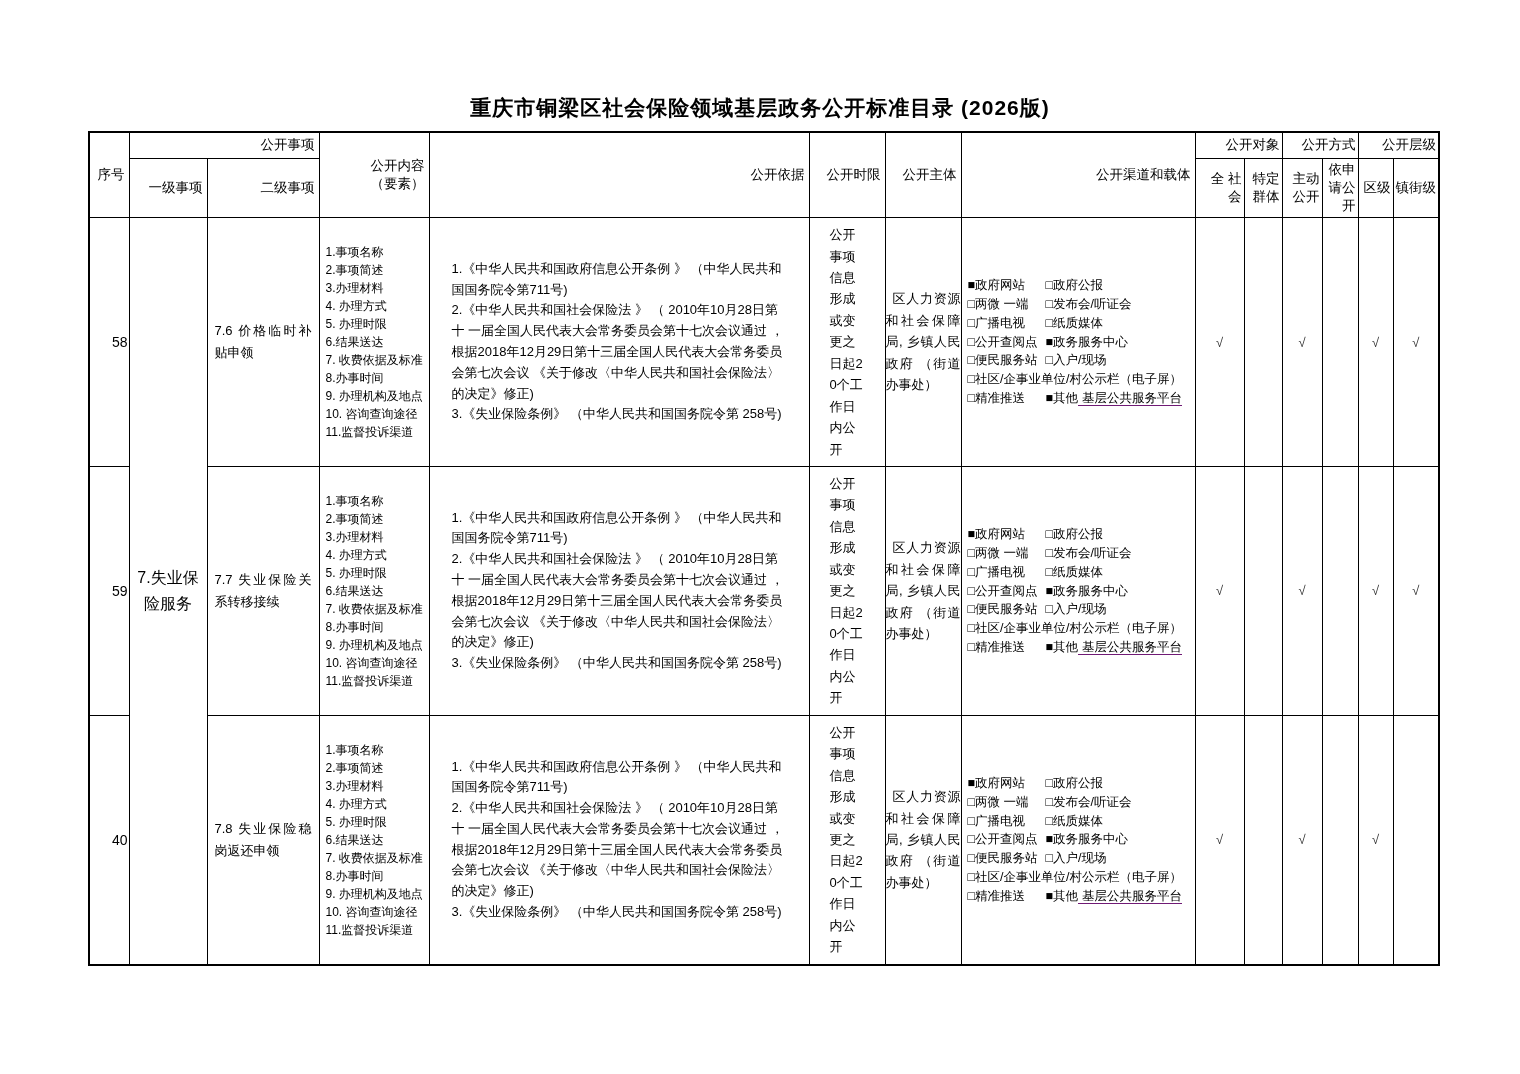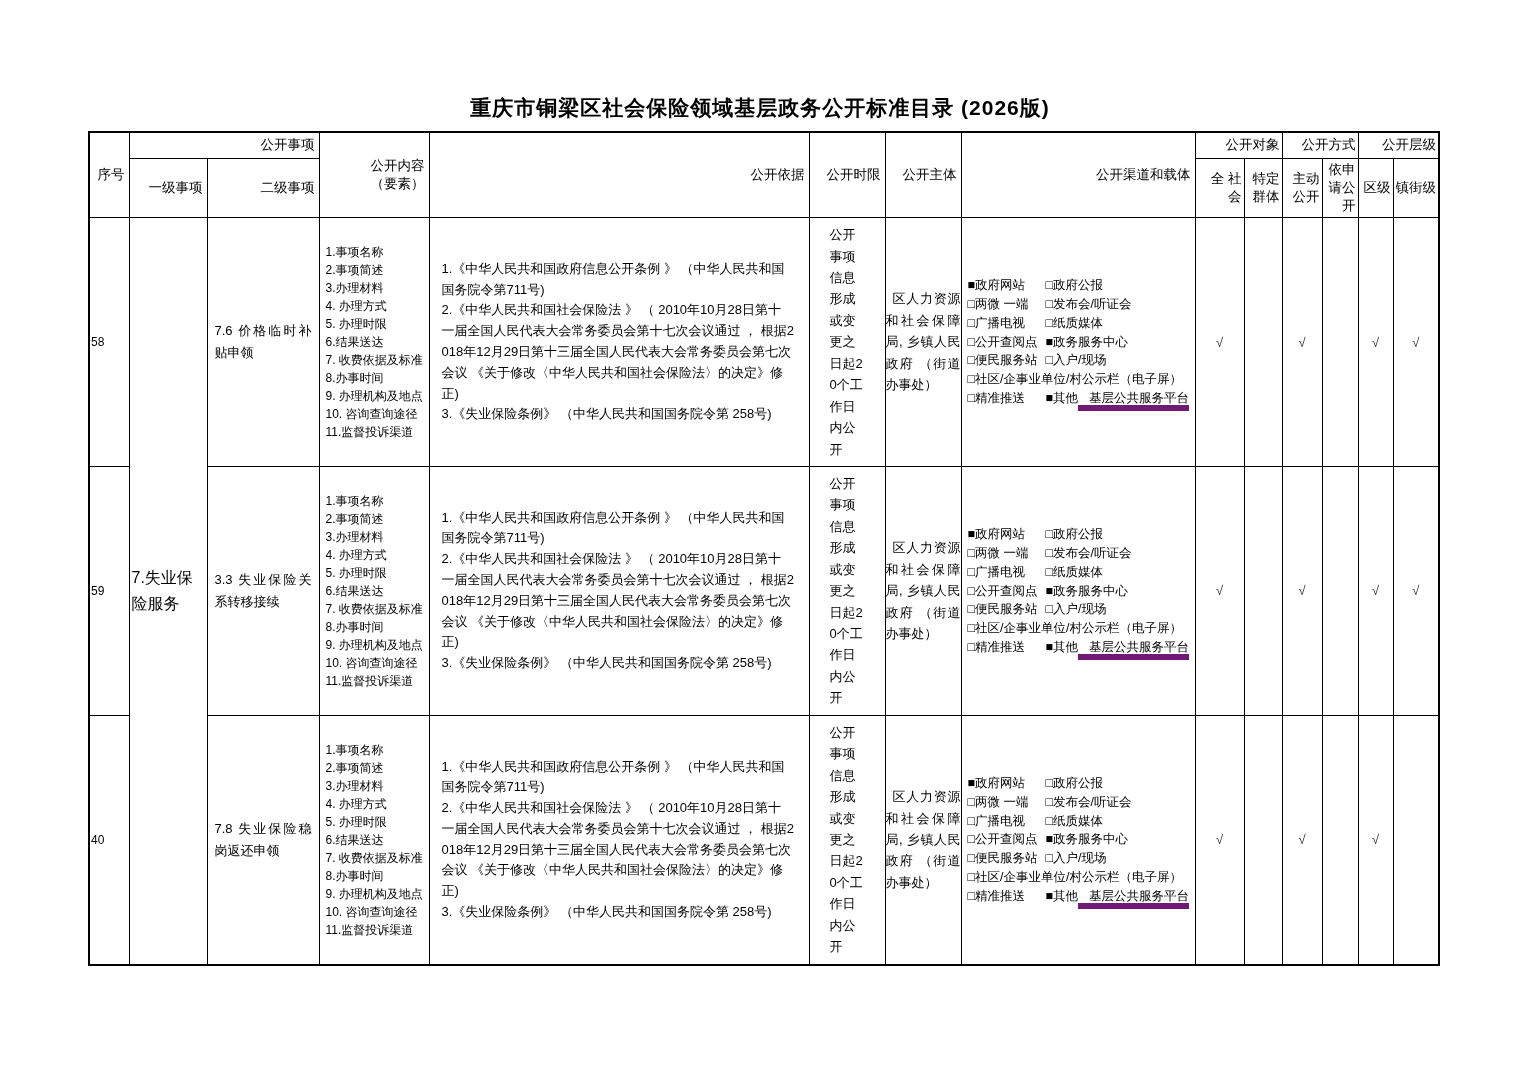--- a/index.html
+++ b/index.html
@@ -37,63 +37,64 @@
     font-weight:400;
     font-size:13.5px;
     text-align:right;
     padding:2px 4px;
     line-height:1.35;
   }
   thead th.tight{padding:2px 2px;}
   tr.hrow1{height:26px;}
   tr.hrow2{height:46px;}
   tbody tr{height:230px;}
-  td.cell-no{text-align:left;font-size:12px;}
+  td.cell-no{text-align:right;font-size:14px;}
   td.cell-l1{
+    text-align:center;
     font-size:16px;
     line-height:1.6;
     padding:2px;
   }
   td.cell-l2{
     text-align:justify;
     font-size:13px;
     line-height:1.7;
     padding:6px 7px;
   }
   td.cell-content{
     font-size:12px;
     line-height:1.5;
     padding:4px 2px 4px 6px;
   }
   td.cell-content .li{display:block;white-space:nowrap;}
   td.cell-basis{
     font-size:13px;
     line-height:1.6;
-    padding:6px 12px;
+    padding:6px 22px;
   }
   td.cell-time{
     font-size:13px;
     line-height:1.65;
     padding:6px 20px;
   }
   td.cell-subject{
     font-size:13px;
     line-height:1.65;
     text-align:justify;
     text-indent:7px;
     padding:6px 0;
   }
   td.cell-channels{
     font-size:12.5px;
     line-height:1.5;
     padding:4px 2px 4px 6px;
   }
   .ch-line{display:block;white-space:nowrap;}
   .ch-left{display:inline-block;min-width:78px;}
-  .ch-underline{border-bottom:6px solid #701a75;padding-left:11px;}
+  .ch-underline{border-bottom:1px solid #701a75;padding-left:4px;}
   td.cell-mark{
     text-align:center;
     font-size:13px;
     color:#333;
   }
 </style>
 </head>
 <body>
 
 <div class="page">
@@ -184,21 +185,21 @@
         <td class="cell-mark">√</td>
         <td class="cell-mark"></td>
         <td class="cell-mark">√</td>
         <td class="cell-mark"></td>
         <td class="cell-mark">√</td>
         <td class="cell-mark">√</td>
       </tr>
 
       <tr>
         <td class="cell-no">59</td>
-        <td class="cell-l2">3.3 失业保险关系转移接续</td>
+        <td class="cell-l2">7.7 失业保险关系转移接续</td>
         <td class="cell-content">
           <span class="li">1.事项名称</span>
           <span class="li">2.事项简述</span>
           <span class="li">3.办理材料</span>
           <span class="li">4. 办理方式</span>
           <span class="li">5. 办理时限</span>
           <span class="li">6.结果送达</span>
           <span class="li">7. 收费依据及标准</span>
           <span class="li">8.办事时间</span>
           <span class="li">9. 办理机构及地点</span>

